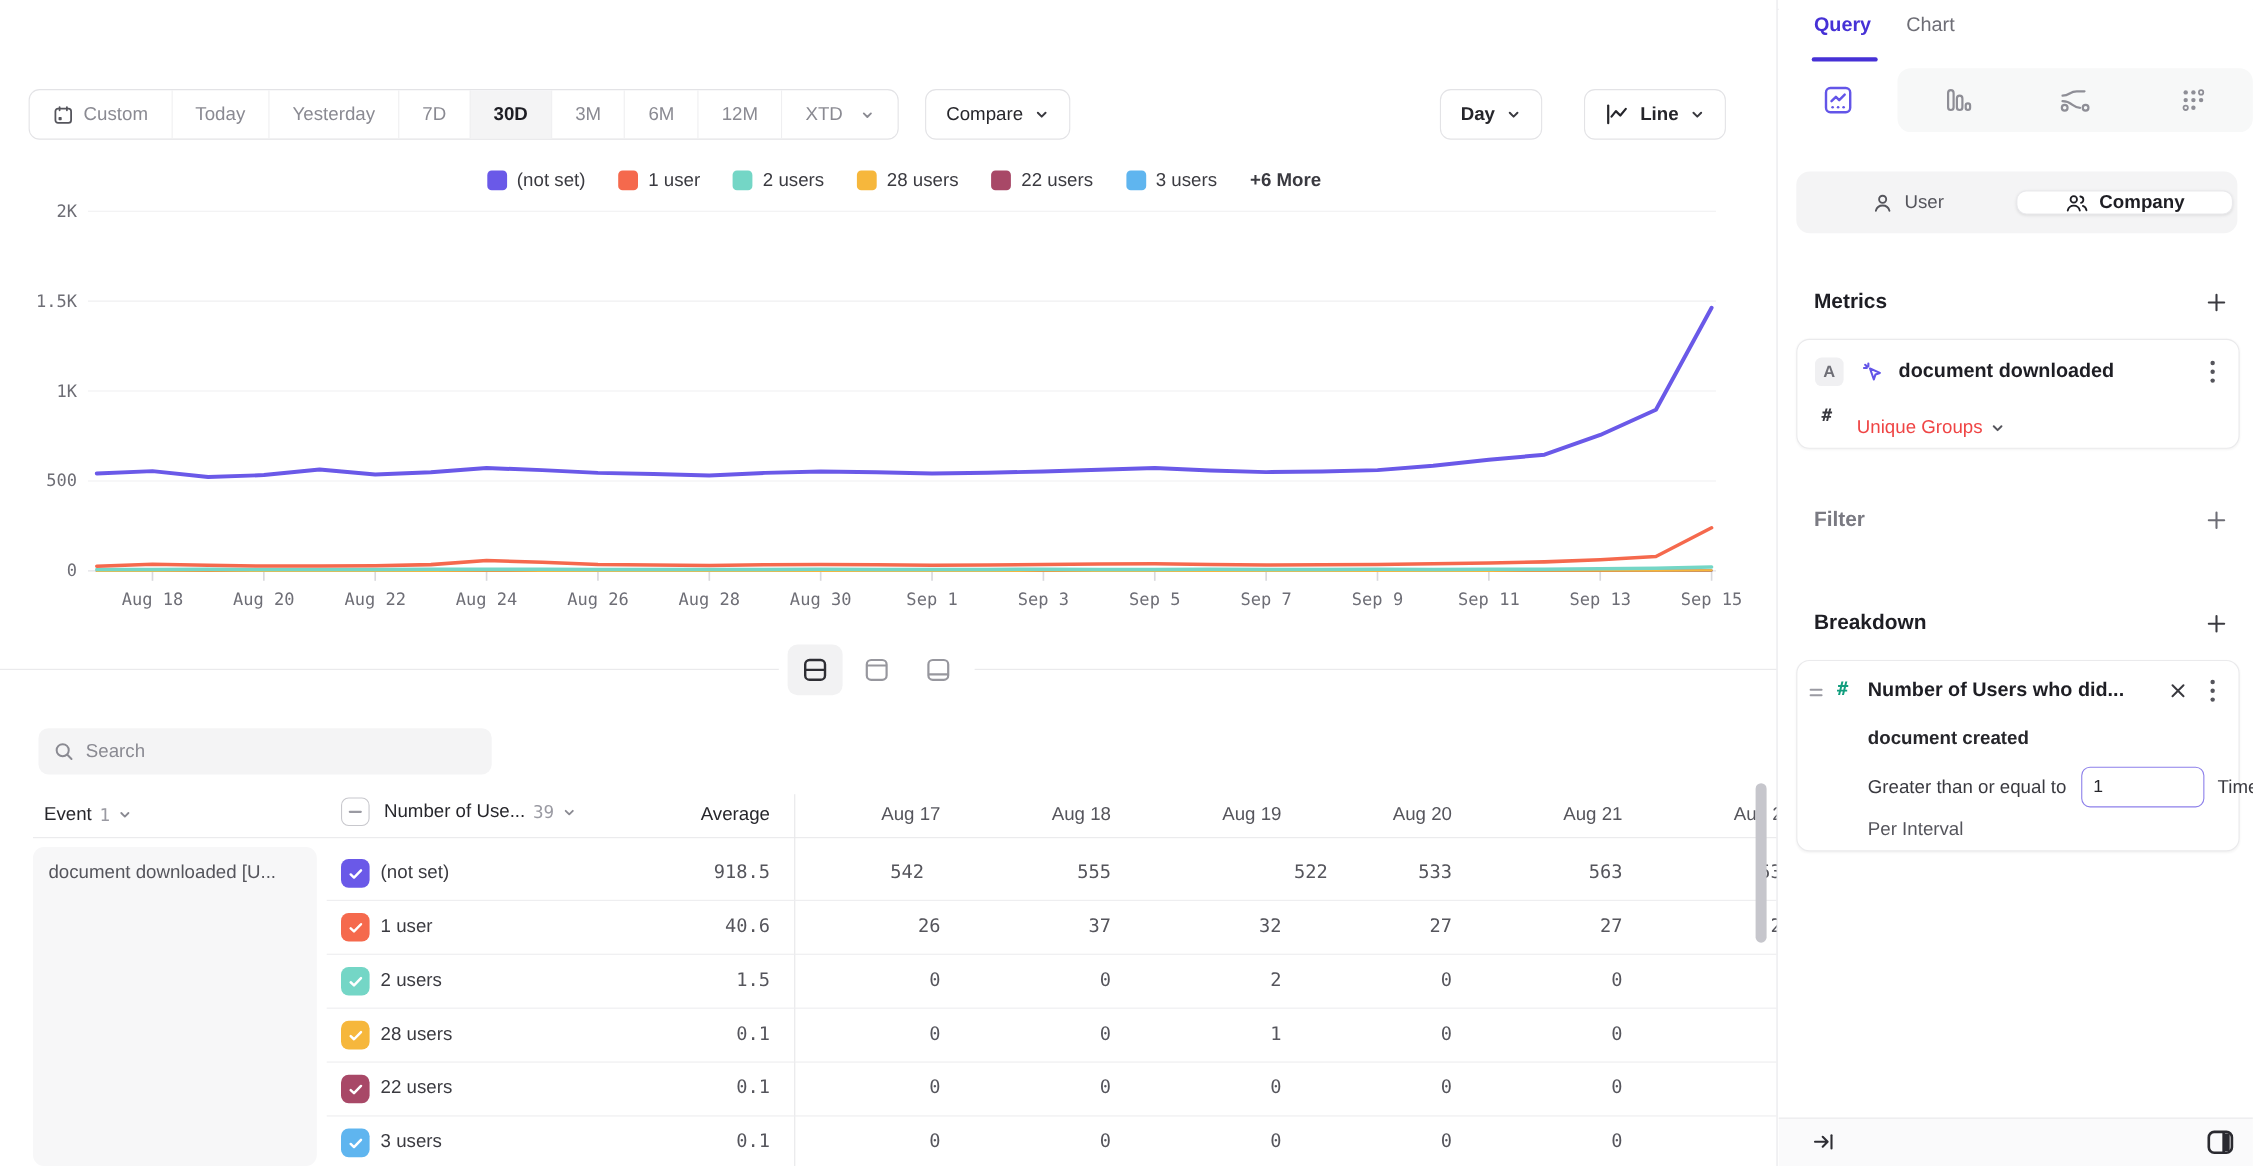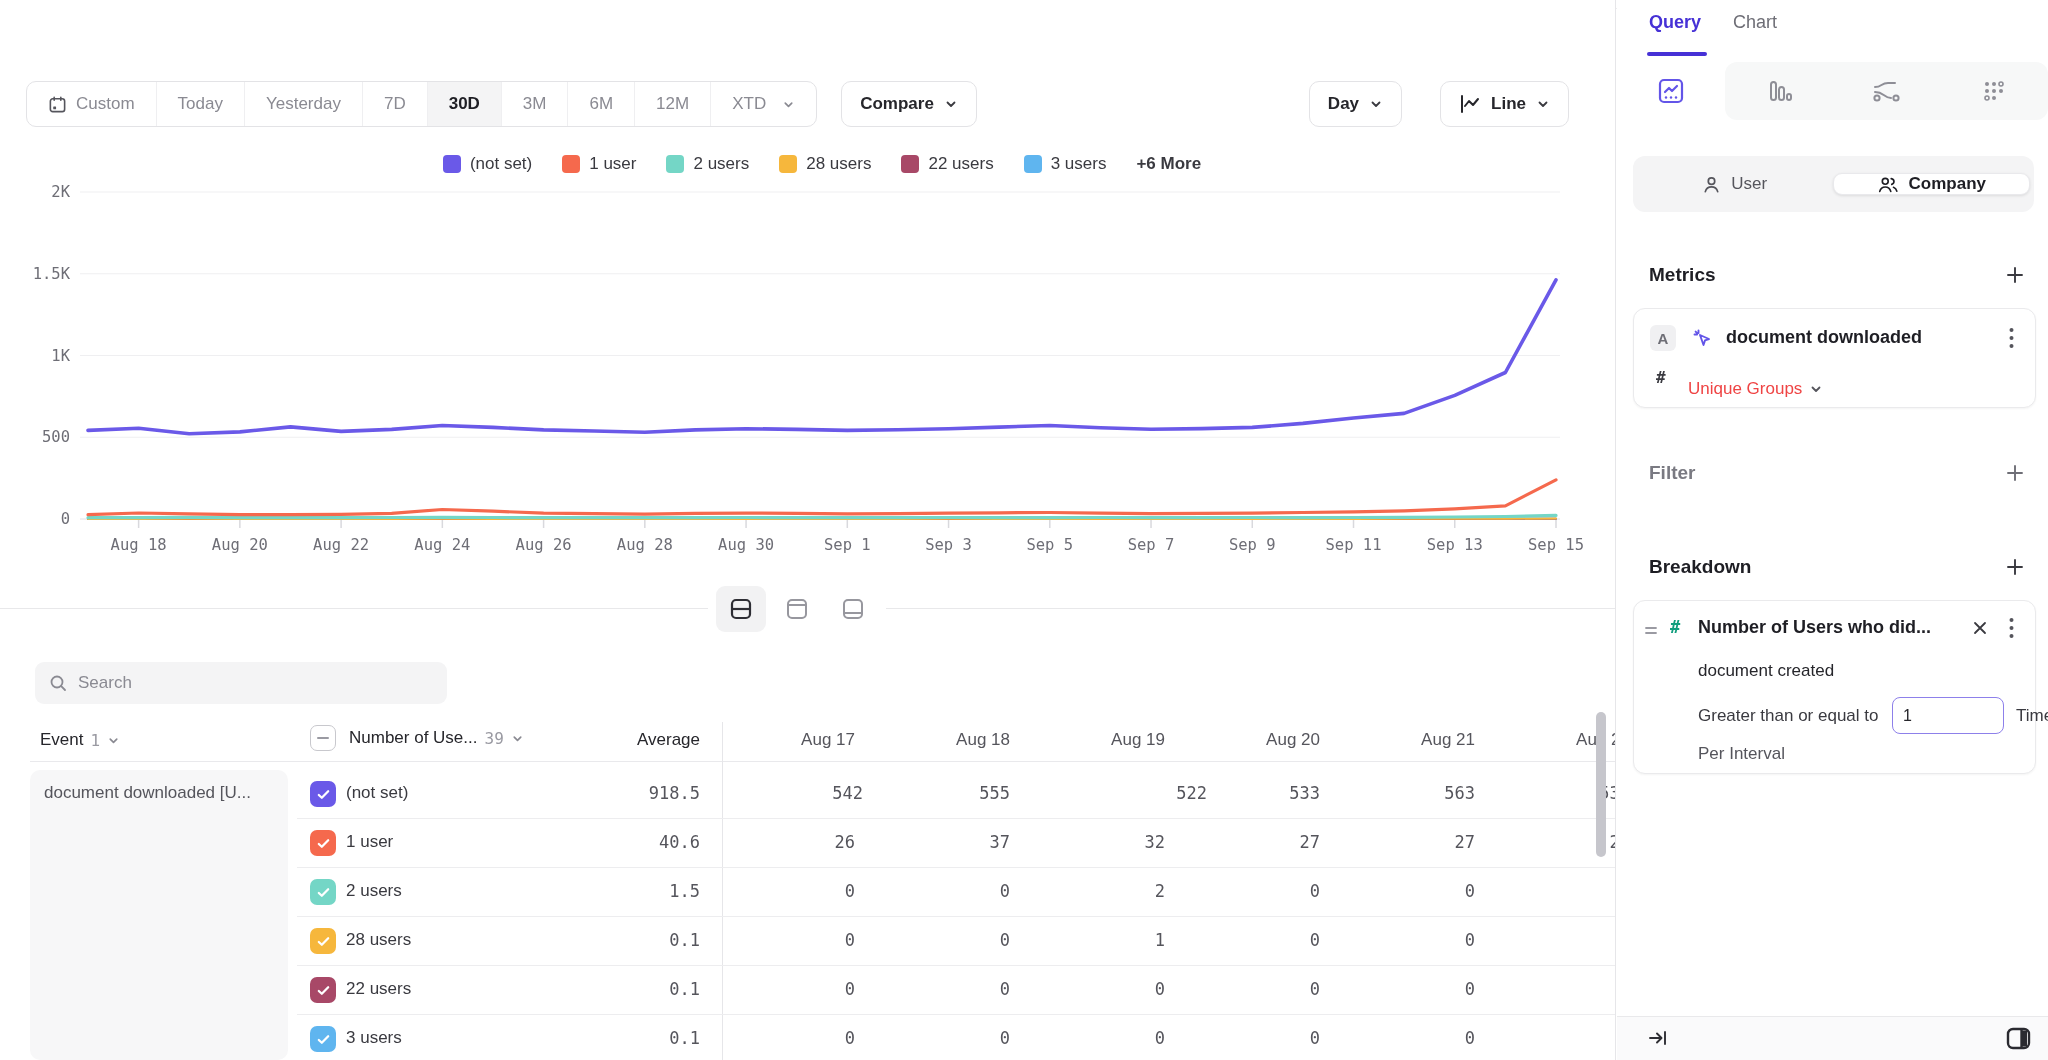--- a/index.html
+++ b/index.html
@@ -13,21 +13,21 @@
 
   
   #toolbar { position:absolute; left:26px; top:81px; right:46px; height:46px; display:flex; align-items:stretch; }
   #range-group { display:flex; border:1px solid #E3E3E6; border-radius:10px; overflow:hidden; background:#fff; }
   .range-btn { display:flex; align-items:center; gap:9px; padding:0 21px; font-size:17px;
     color:#8A8A92; border-left:1px solid #EFEFF1; cursor:pointer; white-space:nowrap; }
   .range-btn:first-child { border-left:none; }
   .range-btn.active { color:#1E1E24; font-weight:700; background:#F4F4F5; }
   .tb-btn { display:flex; align-items:center; gap:10px; padding:0 18px; font-size:17px; color:#26262B;
     border:1px solid #E3E3E6; border-radius:10px; background:#fff; cursor:pointer; white-space:nowrap; }
-  #compare-btn { margin-left:24px; font-weight:700; }
+  #compare-btn { margin-left:24px; font-weight:400; }
   #tb-spacer { flex:1; }
   #day-btn { font-weight:600; }
   #line-btn { margin-left:38px; font-weight:600; }
 
   
   #legend { position:absolute; left:88px; top:154px; width:1468px; display:flex;
     justify-content:center; align-items:center; gap:30px; }
   .legend-item { display:flex; align-items:center; gap:9px; font-size:17px; color:#3A3A40; font-weight:500; }
   .swatch { width:18px; height:18px; border-radius:4px; }
   #legend-more { font-size:17px; color:#3A3A40; font-weight:600; }
@@ -114,21 +114,21 @@
   #metric-event-icon { position:absolute; left:56px; top:17px; }
   #metric-title { position:absolute; left:92px; top:18px; font-size:18px; font-weight:600; color:#1E1E24; cursor:pointer; }
   .kebab { position:absolute; right:12px; width:24px; height:26px; display:flex; align-items:center; justify-content:center; cursor:pointer; }
   #metric-hash { position:absolute; left:22px; top:59px; font-size:16px; font-weight:700; color:#3A3A40; }
   #metric-measure { position:absolute; left:54px; top:70px; font-size:17px; color:#ef4444; display:flex; align-items:center; cursor:pointer; }
 
   #bd-handle { position:absolute; left:10px; top:22px; cursor:grab; }
   #bd-hash { position:absolute; left:36px; top:16px; font-size:17px; font-weight:700; }
   #bd-title { position:absolute; left:64px; top:16px; font-size:18px; font-weight:600; color:#1E1E24; cursor:pointer; }
   #bd-close { position:absolute; right:44px; top:16px; width:22px; height:22px; display:flex; align-items:center; justify-content:center; cursor:pointer; }
-  #bd-event { position:absolute; left:64px; top:60px; font-size:17px; font-weight:400; color:#26262B; }
+  #bd-event { position:absolute; left:64px; top:60px; font-size:17px; font-weight:700; color:#26262B; }
   #bd-cond { position:absolute; left:64px; top:105px; font-size:17px; color:#3A3A40; }
   #bd-input { position:absolute; left:258px; top:96px; width:112px; height:37px; border:1.5px solid #8D80EA;
     border-radius:8px; padding:0 10px; font-size:16px; color:#26262B; outline:none; font-family:"Liberation Sans", sans-serif; }
   #bd-times { position:absolute; left:382px; top:105px; font-size:17px; color:#3A3A40; }
   #bd-per { position:absolute; left:64px; top:143px; font-size:17px; color:#55555C; }
 
   #panel-footer { position:absolute; left:0; bottom:0; width:431px; height:44px; background:#FAFAFB;
     border-top:1px solid #E9E9EB; }
   #collapse-btn { position:absolute; left:30px; top:10px; cursor:pointer; }
   #panel-toggle-btn { position:absolute; right:16px; top:8px; cursor:pointer; }
@@ -350,21 +350,21 @@
   <div id="event-cell">document downloaded [U...</div>
   <div id="table-body">
       <div class="t-row" style="top: 770px;">
         <div class="row-checkbox" style="background: rgb(106, 89, 232);">
           <svg width="15" height="15" viewBox="0 0 16 16">
             <path d="M3 8.5l3.2 3L13 4.5" fill="none" stroke="#fff" stroke-width="2.4" stroke-linecap="round" stroke-linejoin="round"></path>
           </svg>
         </div>
         <div class="row-label">(not set)</div>
         <div class="row-avg mono">918.5</div>
-        <div class="row-val mono" style="left: 436px;">542</div>
+        <div class="row-val mono" style="left: 413px;">542</div>
         <div class="row-val mono" style="left: 583px;">555</div>
         <div class="row-val mono" style="left: 780px;">522</div>
         <div class="row-val mono" style="left: 893px;">533</div>
         <div class="row-val mono" style="left: 1048px;">563</div>
         <div class="row-val mono" style="left: 1203px;">536</div>
       </div>
       <div class="t-row" style="top: 819px;">
         <div class="row-checkbox" style="background: rgb(245, 105, 77);">
           <svg width="15" height="15" viewBox="0 0 16 16">
             <path d="M3 8.5l3.2 3L13 4.5" fill="none" stroke="#fff" stroke-width="2.4" stroke-linecap="round" stroke-linejoin="round"></path>

